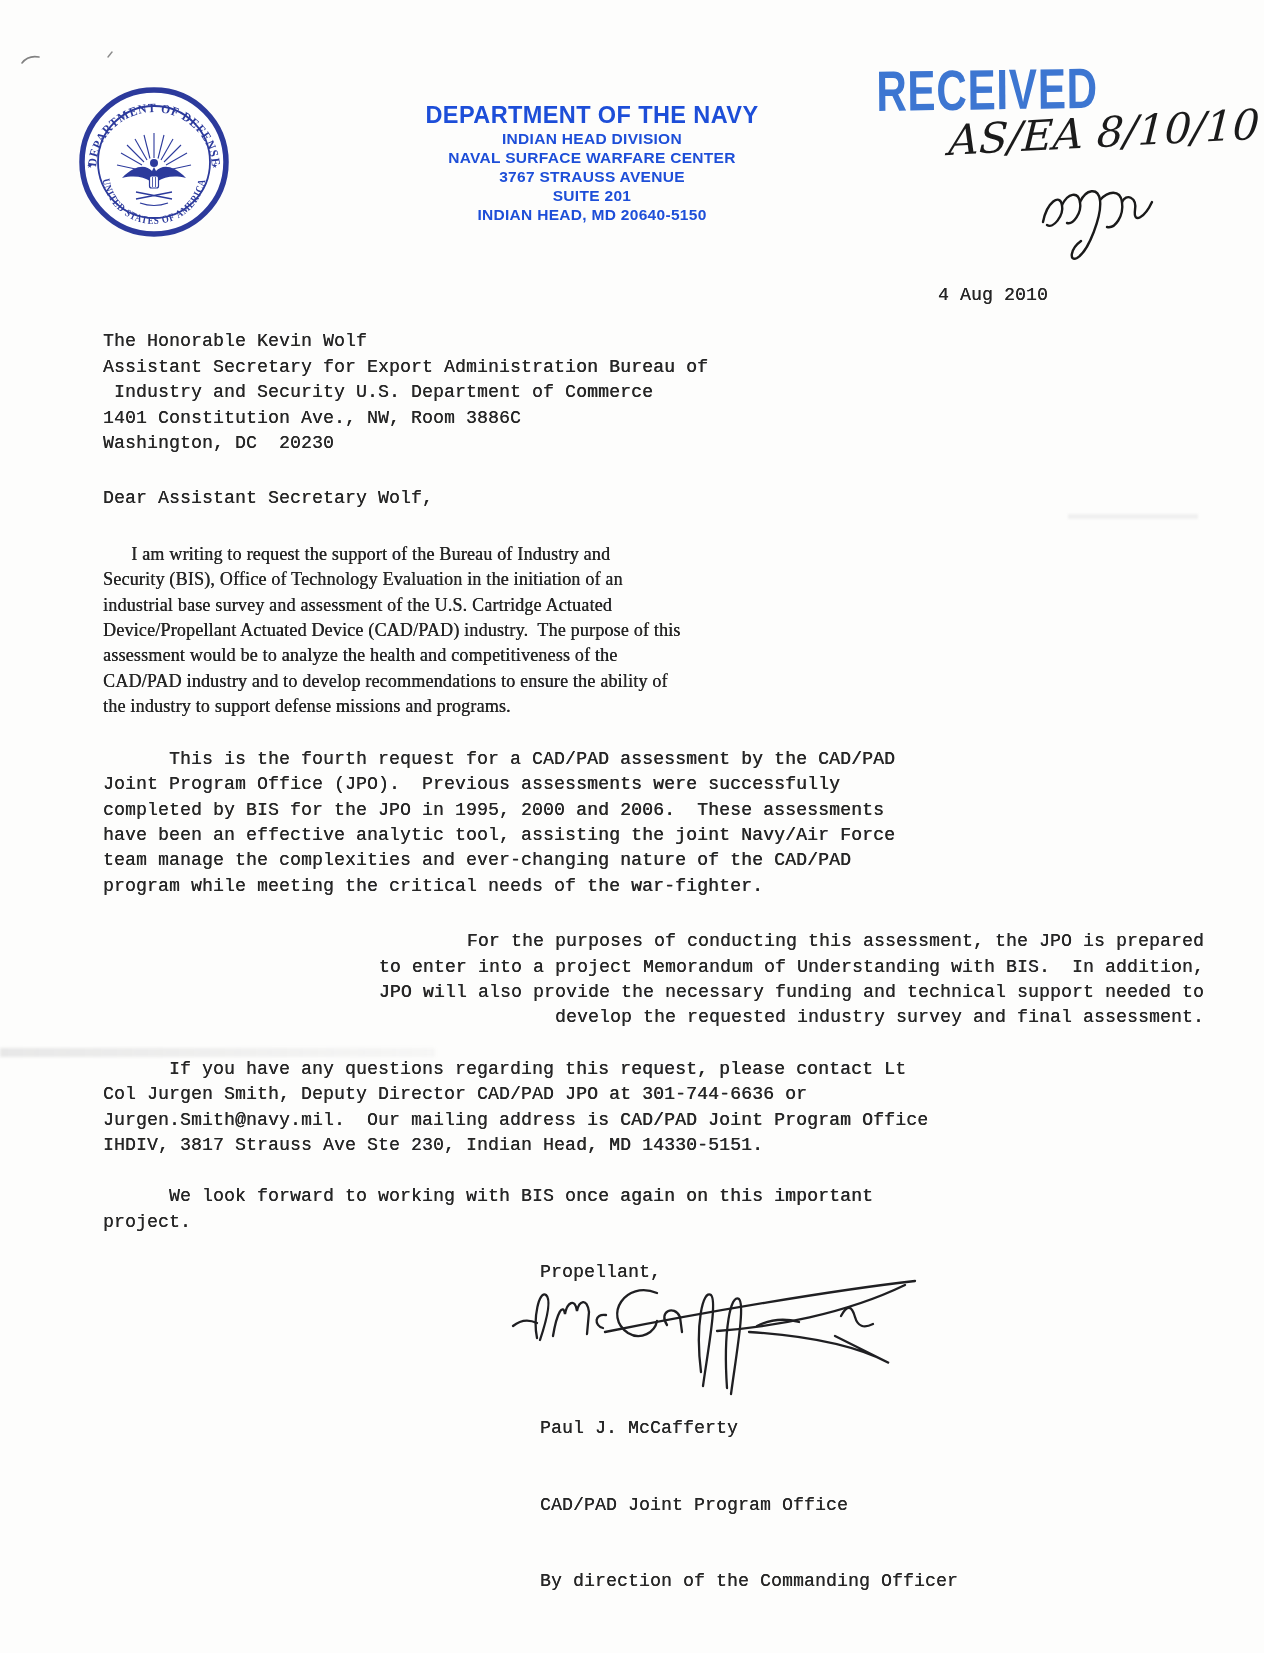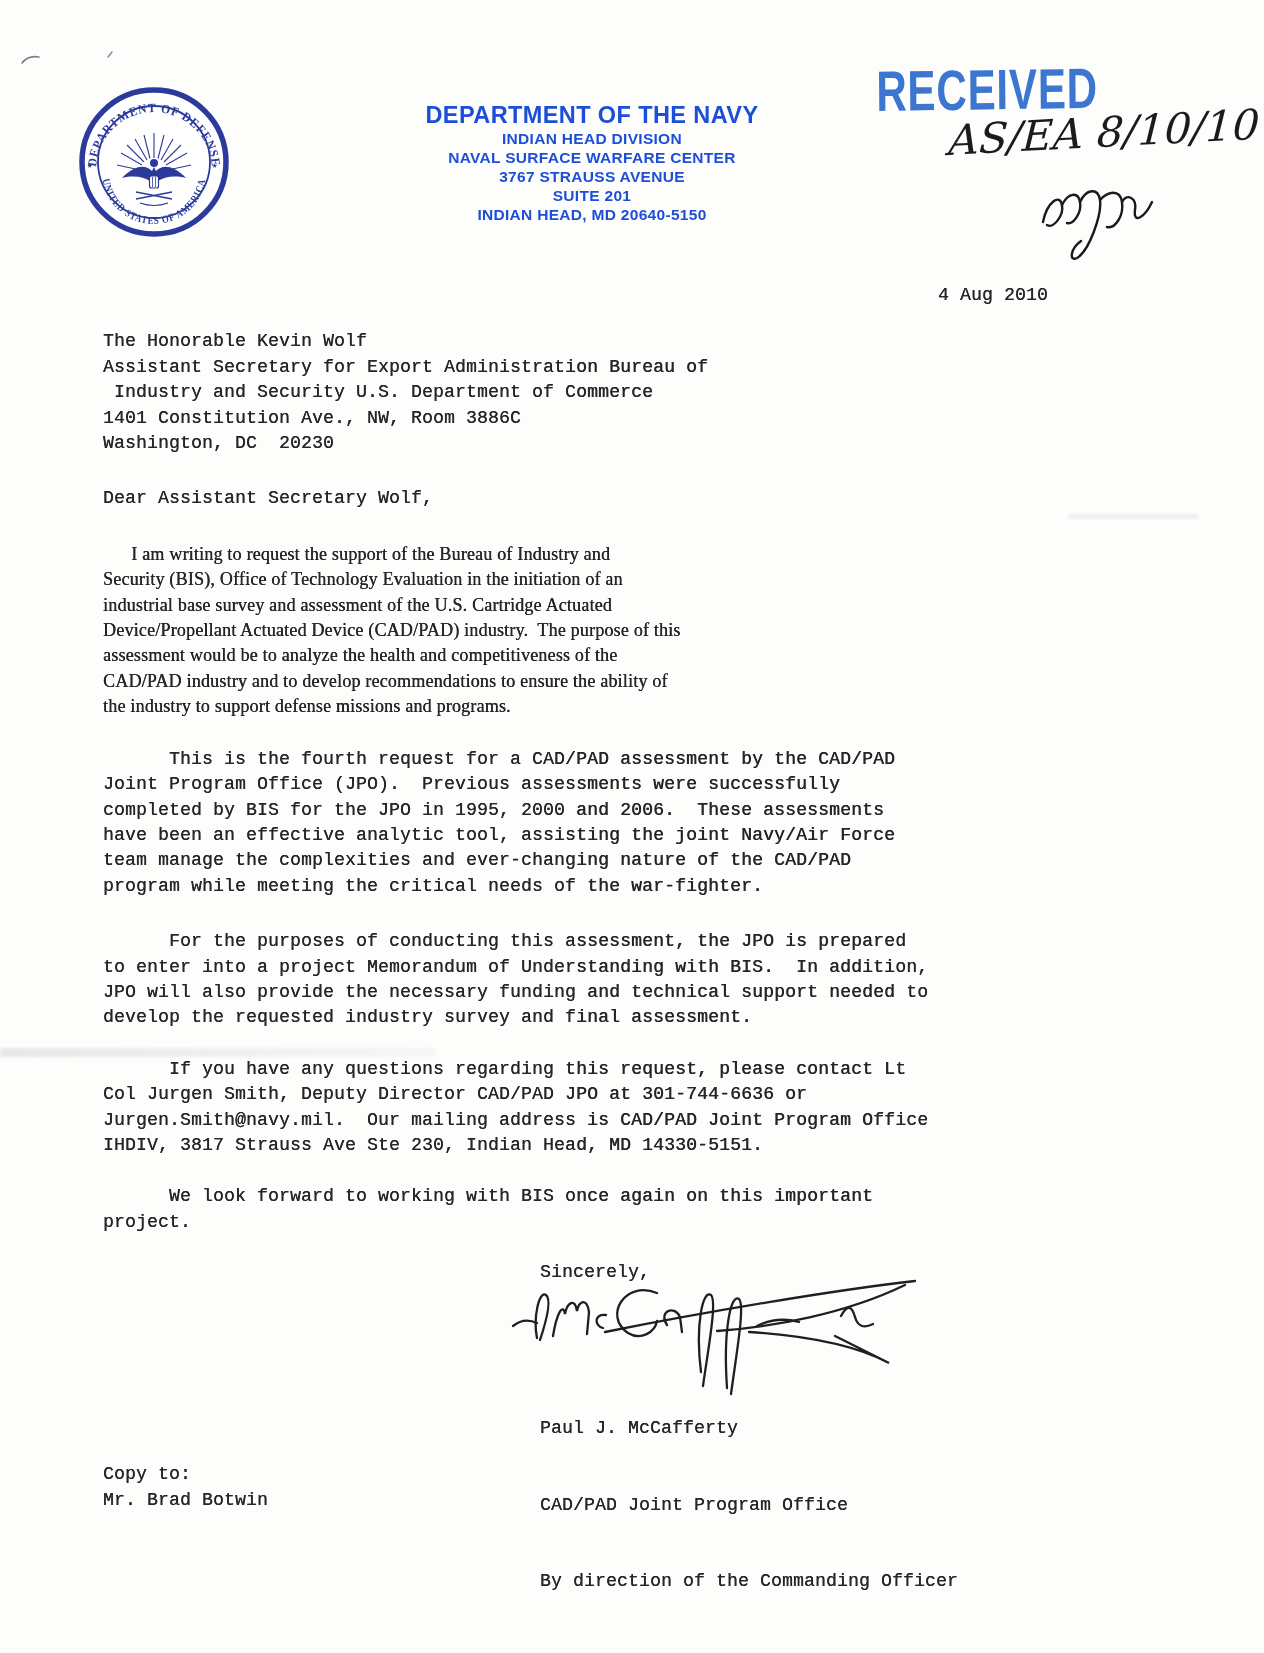--- a/index.html
+++ b/index.html
@@ -48,21 +48,21 @@
     white-space:nowrap;
   }
   .initials-scribble { position:absolute; left:1025px; top:172px; }
   .pen-marks { position:absolute; left:18px; top:45px; }
   
   .date-line   { margin-top:33px; margin-left:835px; }
   .recipient   { margin-top:21px; }
   .salutation  { margin-top:30px; }
   .para-1 { margin-top:30px;font-family:Liberation Serif, serif; }
   .para-2 { margin-top:27px; }
-  .para-3 { margin-top:30px; }
+  .para-3 { margin-top:30px;text-align:right; }
   .para-4 { margin-top:26px; }
   .para-5 { margin-top:26px; }
   
   .closing { position:relative; margin-top:25px; margin-left:437px; width:620px; height:181px; }
   .valediction { }
   .signature-svg { position:absolute; left:-35px; top:14px; }
   .signer-block { margin-top:80px; }
   
   .copy-block { margin-top:21px; }
   
@@ -184,21 +184,21 @@
 JPO will also provide the necessary funding and technical support needed to
 develop the requested industry survey and final assessment.</div>
     <div class="mono para-4">      If you have any questions regarding this request, please contact Lt
 Col Jurgen Smith, Deputy Director CAD/PAD JPO at 301-744-6636 or
 Jurgen.Smith@navy.mil.  Our mailing address is CAD/PAD Joint Program Office
 IHDIV, 3817 Strauss Ave Ste 230, Indian Head, MD 14330-5151.</div>
     <div class="mono para-5">      We look forward to working with BIS once again on this important
 project.</div>
 
     <div class="closing">
-      <div class="mono valediction">Sincerely,</div>
+      <div class="mono valediction">Propellant,</div>
 
       <svg class="signature-svg" width="430" height="135" viewBox="0 0 430 135">
         <g stroke="#1f1f22" stroke-width="2.3" fill="none" stroke-linecap="round">
           <path d="M8,52 q11,-9 24,-3"></path>
           <path d="M32,64 C28,44 34,16 41,21 C47,26 41,48 35,66"></path>
           <path d="M48,62 C52,38 58,29 60,40 C62,29 70,23 72,37 C74,27 82,23 84,38 L82,60"></path>
           <path d="M98,54 c-9,-2 -9,-15 3,-13"></path>
           <path d="M152,19 C120,6 98,42 123,59 C136,67 150,58 152,47"></path>
           <path d="M162,51 c-9,-13 7,-21 13,-8 l2,15"></path>
           <path d="M100,58 C200,38 330,16 410,7"></path>
@@ -211,20 +211,18 @@
         </g>
       </svg>
 
       <div class="mono signer-block">
         <div>Paul J. McCafferty</div>
         <div>CAD/PAD Joint Program Office</div>
         <div>By direction of the Commanding Officer</div>
       </div>
     </div>
 
-    <div class="mono copy-block">Copy to:
-Mr. Brad Botwin</div>
   </div>
 
   <div class="scan-streak-left"></div>
   <div class="scan-streak-right"></div>
 
 </div>
 
 </body></html>

